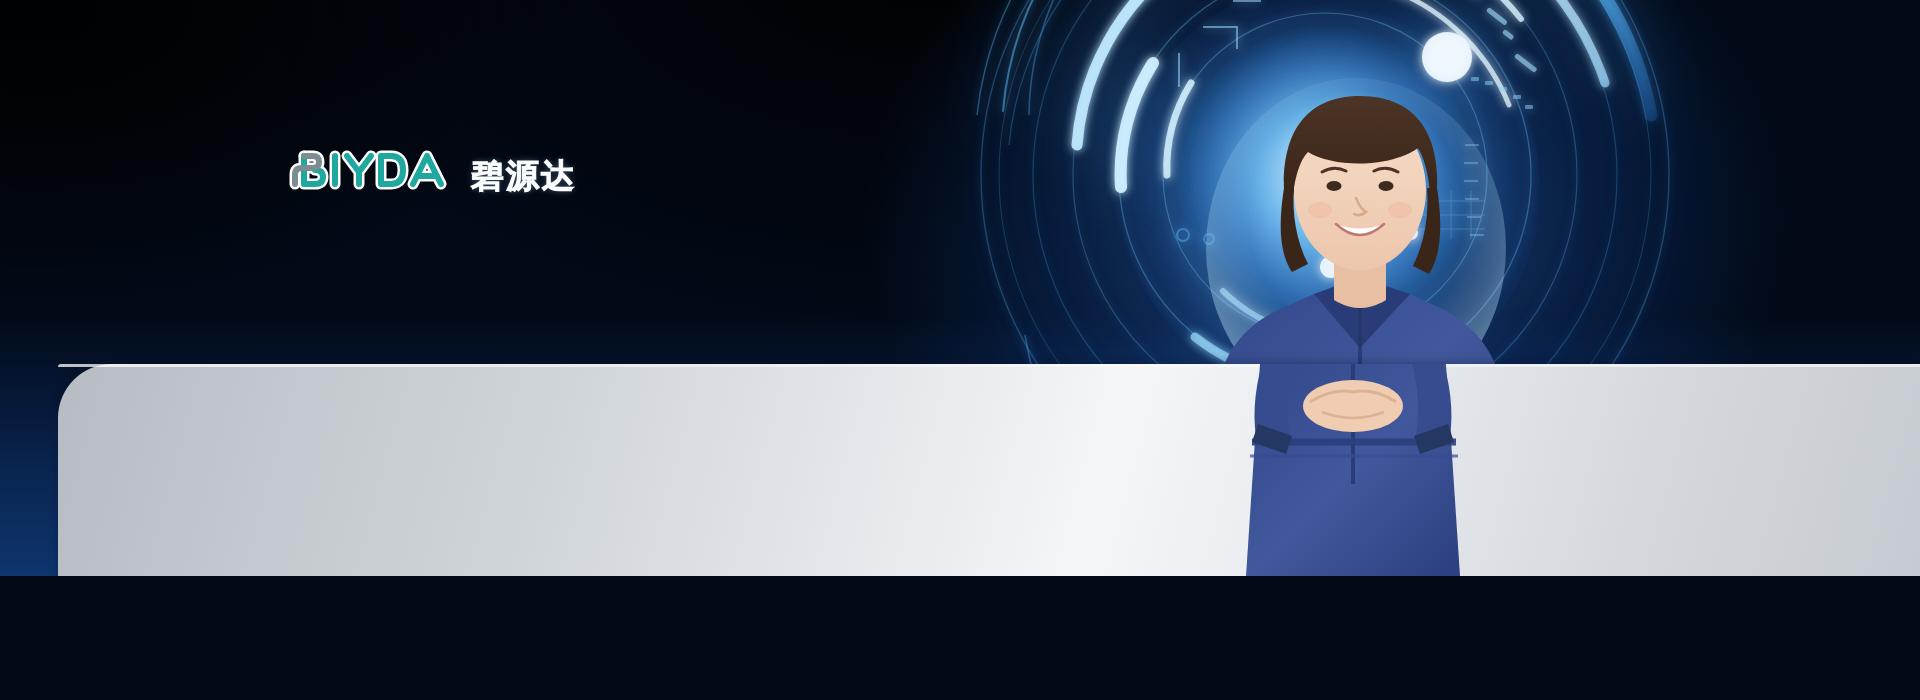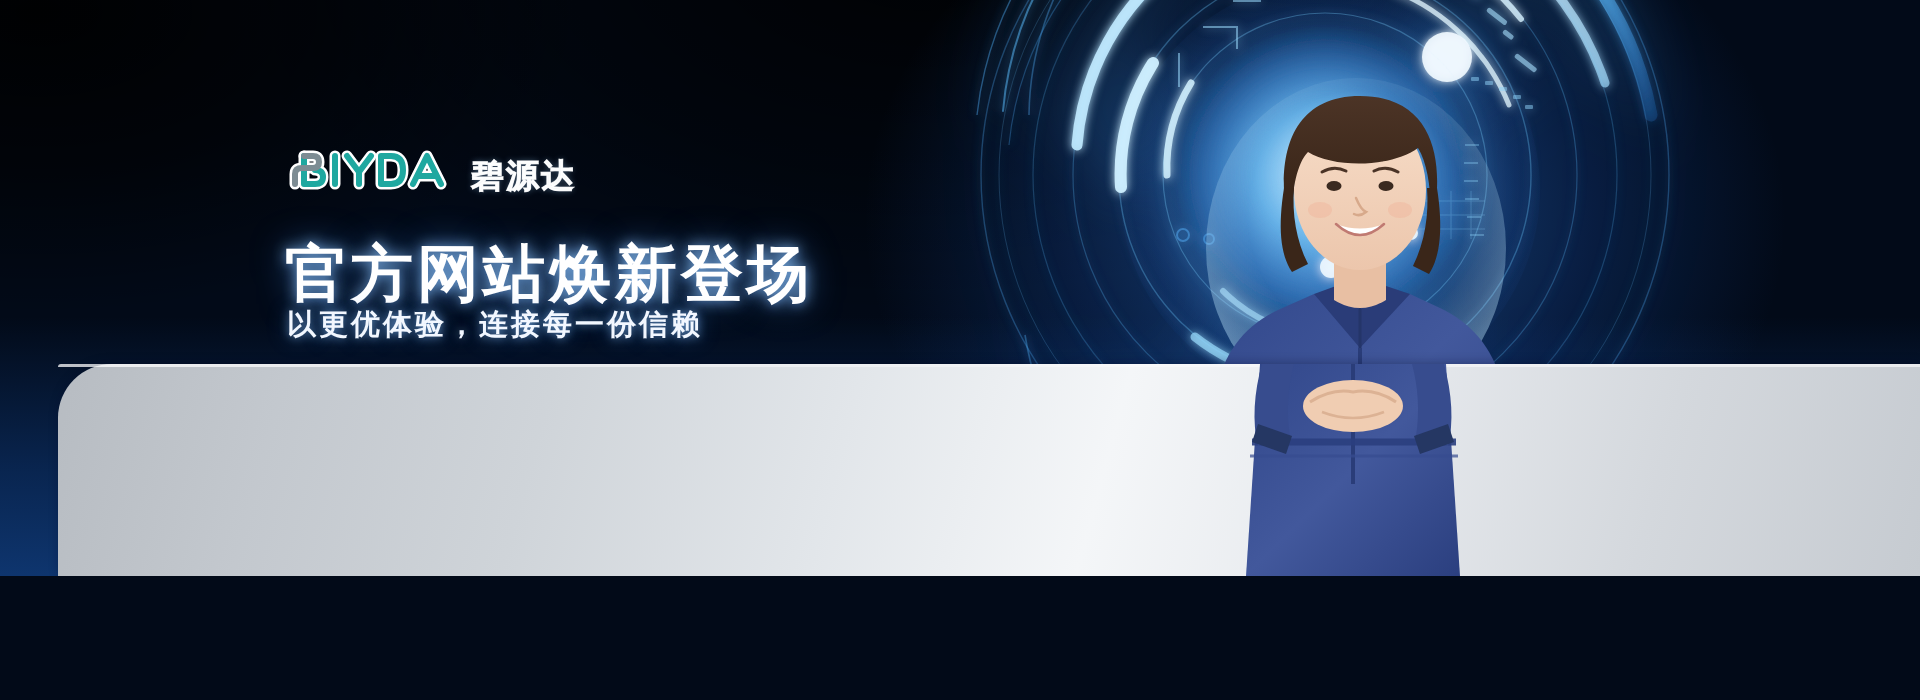--- a/index.html
+++ b/index.html
@@ -381,22 +381,20 @@
         </g>
 
         <path d="M 10 36 L 10 26 Q 10 20 17 20 L 28 20 Q 34 20 34 14 Q 34 8 28 8 L 19 8" stroke="#7d8c93" stroke-width="6"></path>
       </g>
     </svg>
     <span class="logo-cn" style="font-size:33px;font-weight:700;letter-spacing:2px;color:#e8eef2;
                  -webkit-text-stroke:1px rgba(255,255,255,.9);
                  text-shadow:0 0 6px rgba(160,210,255,.45);line-height:1;">碧源达</span>
   </div>
 
-  <h1 class="headline">官方网站焕新登场</h1>
-  <p class="subline">以更优体验，连接每一份信赖</p>
 
   <div class="bottom-panel"></div>
 
   <div class="person-lower">
     <svg viewBox="0 0 330 212" xmlns="http://www.w3.org/2000/svg">
       <defs>
         <linearGradient id="uniG2" x1="0" y1="0" x2="1" y2="1">
           <stop offset="0%" stop-color="#31478a"></stop>
           <stop offset="50%" stop-color="#42589c"></stop>
           <stop offset="100%" stop-color="#2b3f7f"></stop>

